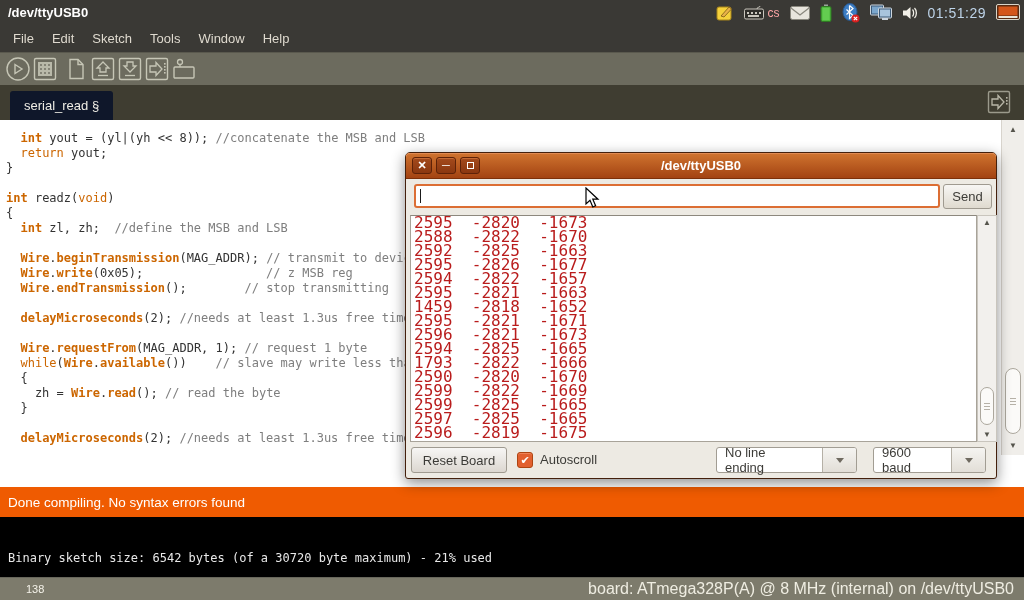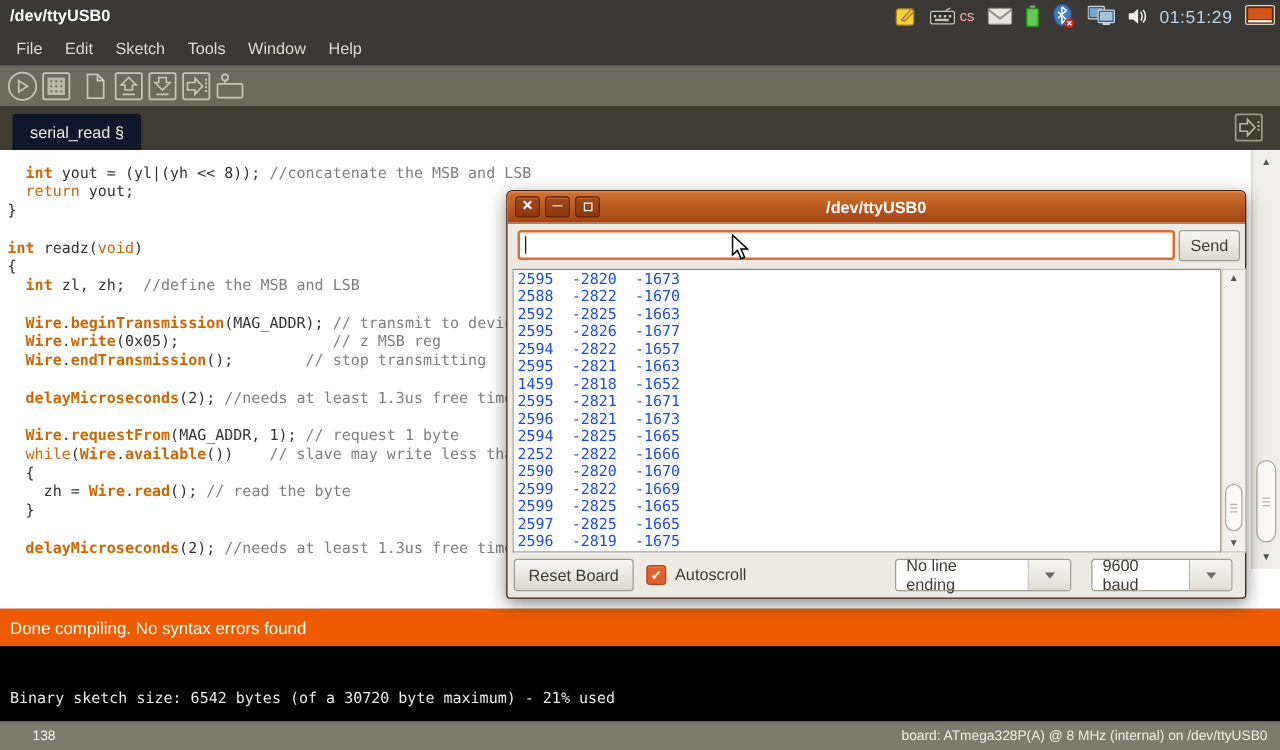--- a/index.html
+++ b/index.html
@@ -56,21 +56,21 @@
 
   
   .status-orange { position:absolute; left:0; top:487px; width:1024px; height:30px; background:#ef5b01;
                    display:flex; align-items:center; padding-left:8px; color:#ffffff; font-size:13.5px; }
   .console { position:absolute; left:0; top:517px; width:1024px; height:60px; background:#000000; }
   .console-text { position:absolute; left:8px; top:34px; color:#e8e8e8;
                   font-family:"DejaVu Sans Mono", monospace; font-size:12px; }
   .bottombar { position:absolute; left:0; top:577px; width:1024px; height:23px; background:#7d7b6c;
                border-top:1px solid #68675c; display:flex; align-items:center; justify-content:space-between; }
   .bottombar .left { color:#f5f3ea; font-size:11px; padding-left:26px; }
-  .bottombar .right { color:#efede2; font-size:11px; padding-right:10px; }
+  .bottombar .right { color:#efede2; font-size:16px; padding-right:10px; }
 
   
   .sm-window { position:absolute; left:405px; top:152px; width:592px; height:327px; z-index:10;
                background:#edeae3; border:1px solid #44200c; border-radius:5px 5px 3px 3px;
                box-shadow:0 4px 14px rgba(0,0,0,0.45); }
   .sm-titlebar { position:absolute; left:0; top:0; width:100%; height:26px;
                  background:linear-gradient(#d0742f, #a34312);
                  border-bottom:1px solid #7d3009; border-radius:4px 4px 0 0;
                  box-shadow:inset 0 1px 0 #e08a52; display:flex; align-items:center; }
   .sm-title { position:absolute; left:0; width:100%; text-align:center; color:#ffffff;
@@ -84,22 +84,22 @@
 
   .sm-input { position:absolute; left:8px; top:31px; width:526px; height:24px; background:#ffffff;
               border:2px solid #dc6e34; border-radius:3px; }
   .sm-caret { position:absolute; left:4px; top:3px; width:1px; height:14px; background:#1a1a1a; }
   .sm-send { position:absolute; left:537px; top:31px; width:49px; height:25px;
              background:linear-gradient(#f7f6f4,#dfdacf); border:1px solid #9f9a90; border-radius:3px;
              color:#3c3b37; font-size:13px; display:flex; align-items:center; justify-content:center; }
 
   .sm-output { position:absolute; left:4px; top:62px; width:567px; height:227px; background:#ffffff;
                border:1px solid #a8a399; border-top-color:#8d887e; overflow:hidden;
-               font-family:"DejaVu Sans Mono", monospace; font-size:12px; line-height:14px;
-               color:#1d4ed8; padding:0 3px; }
+               font-family:"DejaVu Sans Mono", monospace; font-size:16px; line-height:14px;
+               color:#b91c1c; padding:0 3px; }
   .serial-line { white-space:pre; }
 
   .sm-scrollbar { position:absolute; left:571px; top:62px; width:20px; height:227px;
                   background:#f2f0ed; border:1px solid #c9c5bd; }
   .sm-scrollbar .sb-thumb { left:2px; width:14px; }
 
   .sm-bottom { position:absolute; left:0; top:293px; width:100%; height:30px; }
   .sm-reset { position:absolute; left:5px; top:1px; width:96px; height:26px;
               background:linear-gradient(#f7f6f4,#dcd7d0); border:1px solid #9f9a90; border-radius:3px;
               color:#3c3b37; font-size:13px; display:flex; align-items:center; justify-content:center; }
@@ -332,21 +332,21 @@
         <div class="serial-line">2595  -2820  -1673</div>
         <div class="serial-line">2588  -2822  -1670</div>
         <div class="serial-line">2592  -2825  -1663</div>
         <div class="serial-line">2595  -2826  -1677</div>
         <div class="serial-line">2594  -2822  -1657</div>
         <div class="serial-line">2595  -2821  -1663</div>
         <div class="serial-line">1459  -2818  -1652</div>
         <div class="serial-line">2595  -2821  -1671</div>
         <div class="serial-line">2596  -2821  -1673</div>
         <div class="serial-line">2594  -2825  -1665</div>
-        <div class="serial-line">2252  -2822  -1666</div>
+        <div class="serial-line">1793  -2822  -1666</div>
         <div class="serial-line">2590  -2820  -1670</div>
         <div class="serial-line">2599  -2822  -1669</div>
         <div class="serial-line">2599  -2825  -1665</div>
         <div class="serial-line">2597  -2825  -1665</div>
         <div class="serial-line">2596  -2819  -1675</div>
       </div>
 
     <div class="sm-scrollbar">
       <span class="sb-arrow" style="top:3px;">▲</span>
       <span class="sb-arrow" style="top:215px;">▼</span>

